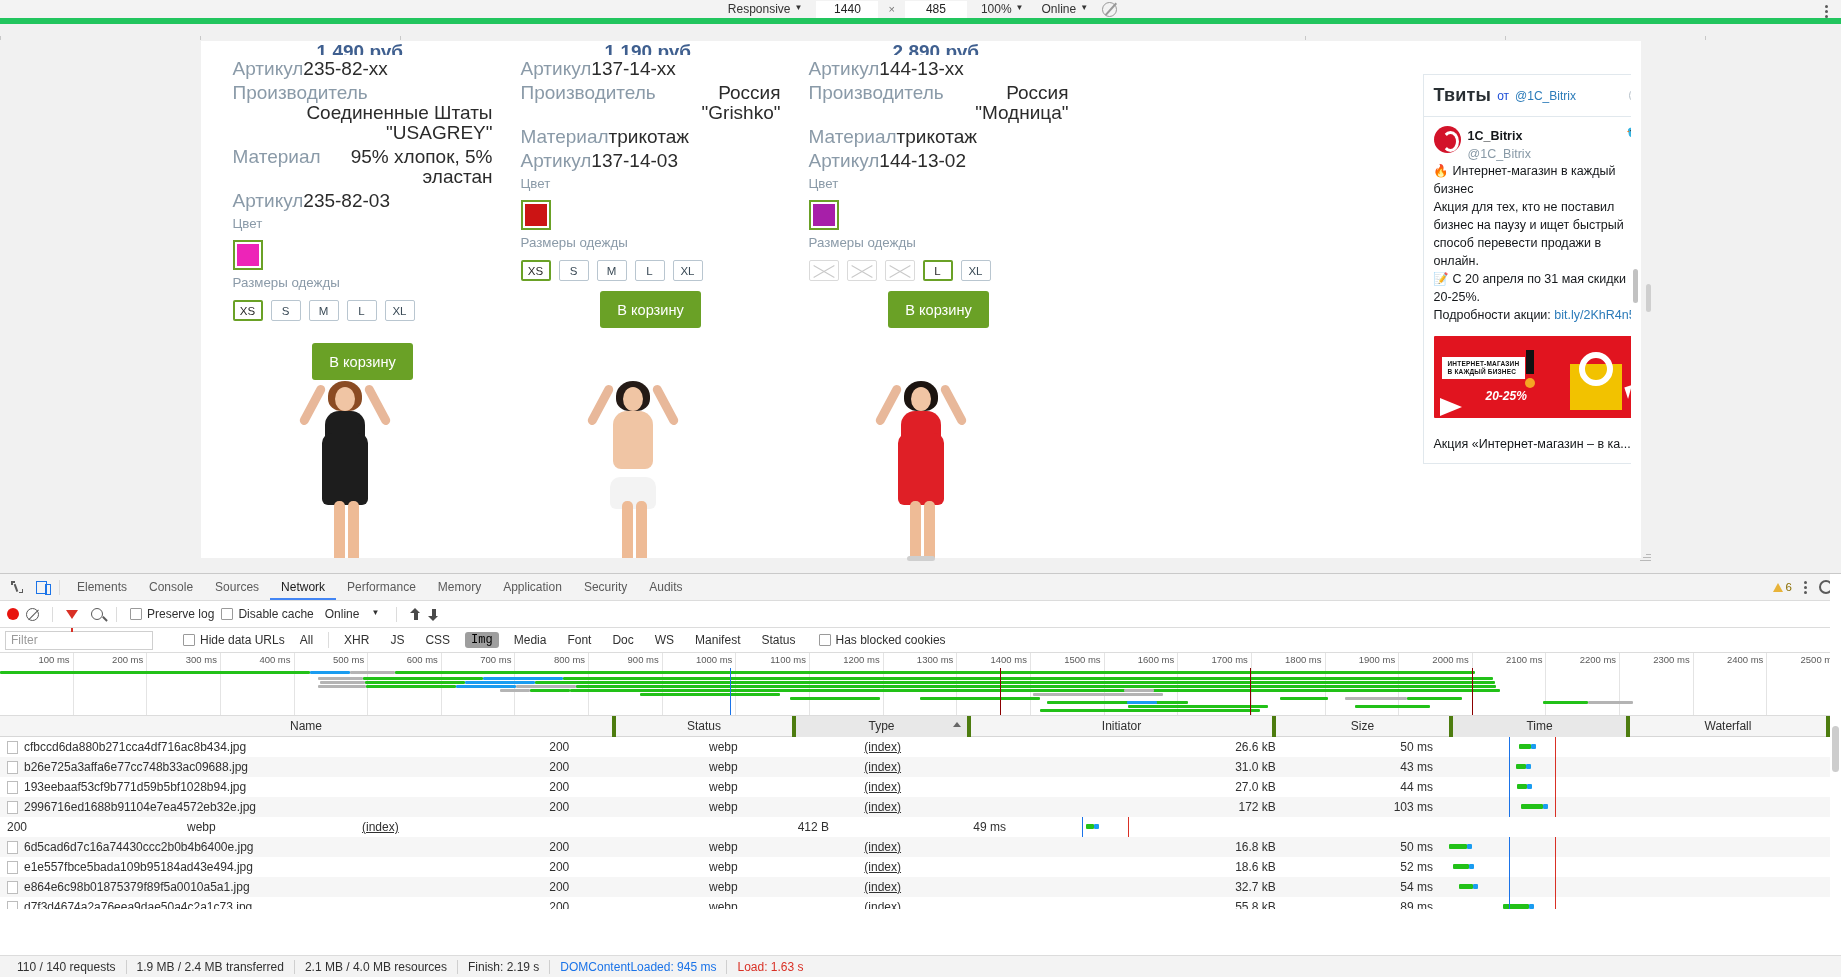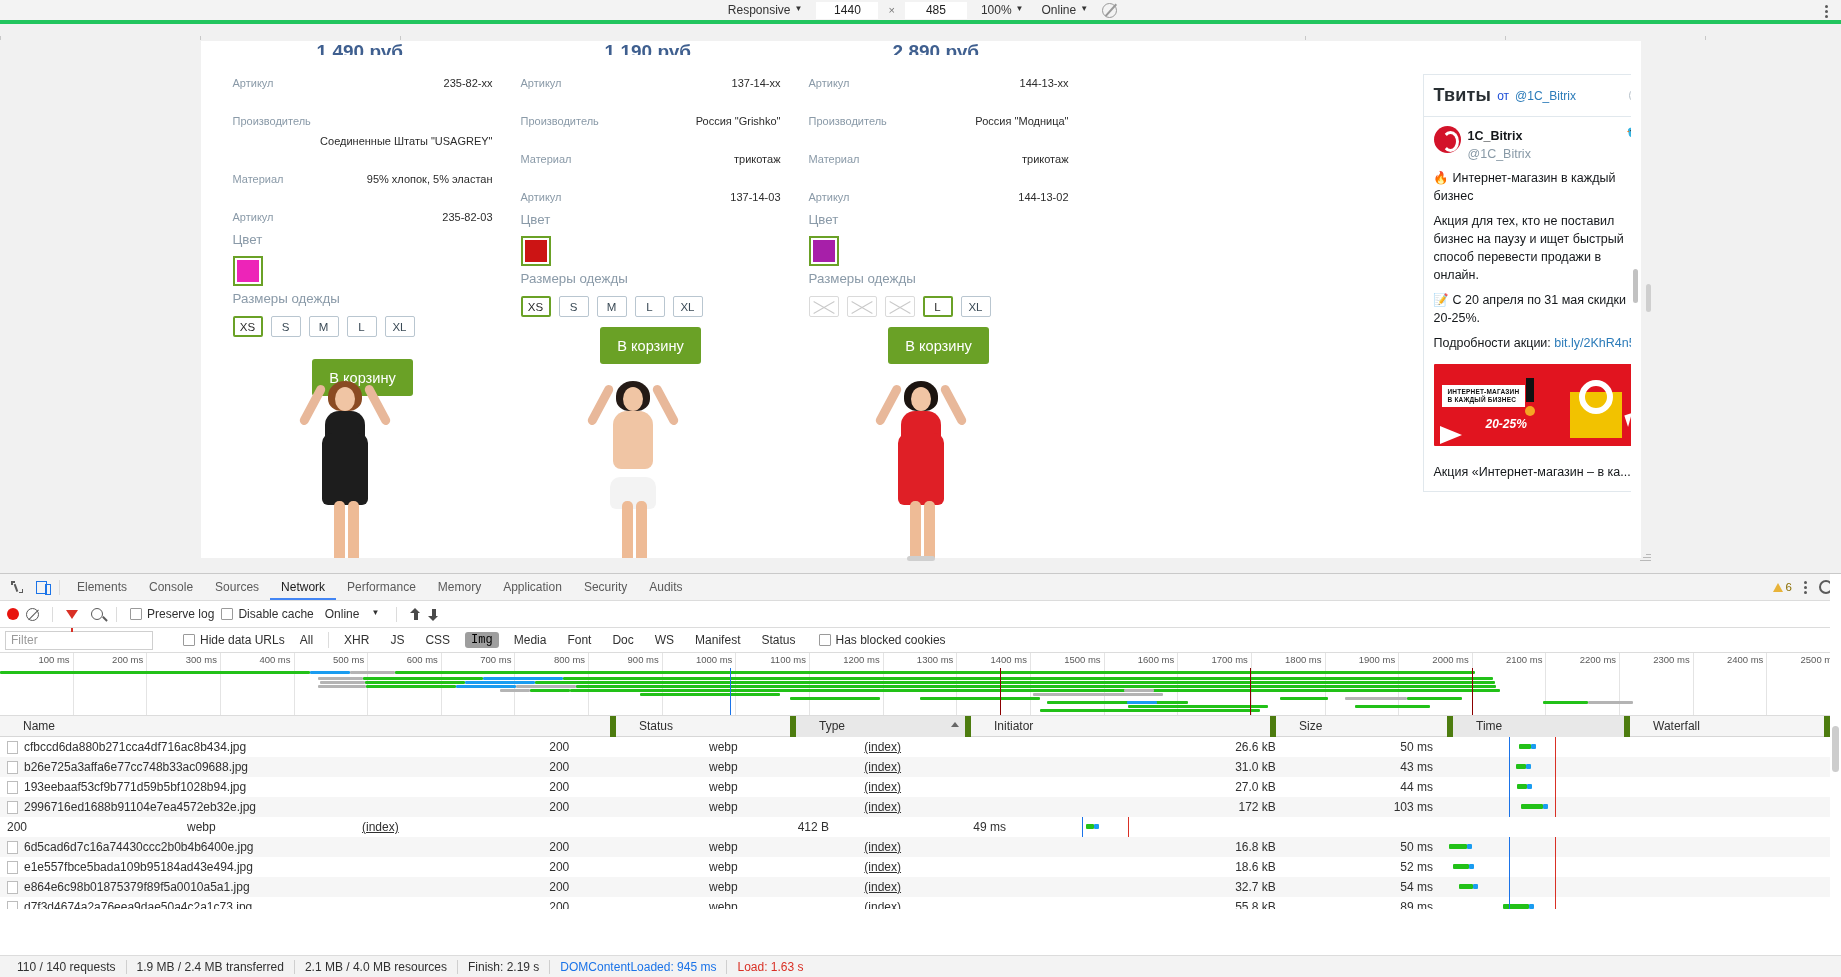--- a/index.html
+++ b/index.html
@@ -7,21 +7,21 @@
   body {
     width:1841px; height:977px;
     font-family:"Liberation Sans", sans-serif;
     background:#f1f1f1;
     overflow:hidden;
     -webkit-font-smoothing:antialiased;
   }
 
   
   .device-toolbar{
-    height:24px; background:#f3f3f3; border-bottom:4px solid #22c55e;
+    height:24px; background:#f3f3f3; border-bottom:6px solid #22c55e;
     display:flex; align-items:center; justify-content:center; gap:10px;
     font-size:12px; color:#333; position:relative;
   }
   .dt-item{display:flex;align-items:center;gap:4px;padding:1px 4px;white-space:nowrap;}
   .dt-input{
     width:62px;height:17px;background:#fff;border:1px solid transparent;
     text-align:center;font-size:12px;line-height:15px;color:#222;
   }
   .caret{font-size:8px;line-height:1;position:relative;top:-1px;}
   .dt-x{color:#777;font-size:11px;}
@@ -76,21 +76,21 @@
   
   .products{
     position:absolute;left:0;top:0;width:1213px;padding:0 18px;
     display:flex;
   }
   .prod{width:288px;padding:0 14px;position:relative;}
   .price-cut{
     height:14px;overflow:hidden;color:#3f5f8f;font-size:19px;font-weight:bold;
     text-align:center;line-height:22px;
   }
-  .spec{display:flex;justify-content:space-between;font-size:11px;line-height:20px;margin-top:18px;}
+  .spec{display:flex;font-size:19px;line-height:20px;margin-top:4px;}
   .spec .k{color:#8a9aa8;white-space:nowrap;}
   .spec .v{color:#2b2b2b;text-align:right;}
   .spec.wrapv{display:block;}
   .spec.wrapv .v{display:block;text-align:right;}
   .lbl{color:#8a9aa8;font-size:13.3px;line-height:20px;margin-top:3px;}
   .swatch{
     width:30px;height:30px;border:2px solid #6aa126;margin-top:6px;padding:2px;
     display:flex;
   }
   .swatch i{display:block;flex:1;}
@@ -146,21 +146,21 @@
   .tw-ava{
     width:27px;height:27px;border-radius:50%;background:#d3132a;flex:none;position:relative;
   }
   .tw-ava::after{
     content:"";position:absolute;left:8px;top:5px;width:11px;height:15px;border:3px solid #fff;
     border-radius:50% 50% 50% 50%;border-left-color:transparent;
   }
   .tw-nm{font-size:12.5px;font-weight:bold;color:#14171a;line-height:14px;}
   .tw-hd{font-size:12.5px;color:#8899a6;line-height:15px;}
   .tw-bird{margin-left:auto;color:#1da1f2;font-size:14px;line-height:14px;}
-  .tw-line{font-size:12.5px;color:#14171a;line-height:18px;margin-top:7px;}
+  .tw-line{font-size:12.5px;color:#14171a;line-height:18px;}
   .tw-link{color:#2b7bb9;}
   .tw-banner{
     margin-top:12px;height:82px;background:#e1141f;position:relative;overflow:hidden;border-radius:1px;
   }
   .bn-tag{position:absolute;left:8px;top:21px;background:#fff;padding:3px 6px;font-size:6.5px;font-weight:bold;color:#111;line-height:8px;letter-spacing:.2px;}
   .bn-ex{position:absolute;left:92px;top:14px;width:8px;height:24px;background:#111;}
   .bn-dot{position:absolute;left:91px;top:42px;width:10px;height:10px;border-radius:50%;background:#f5a623;}
   .bn-pct{position:absolute;left:52px;top:53px;color:#fff;font-size:12px;font-style:italic;font-weight:bold;}
   .bn-bag{position:absolute;right:22px;top:28px;width:52px;height:46px;background:#f2c200;}
   .bn-circ{position:absolute;right:31px;top:16px;width:34px;height:34px;border:6px solid #fff;border-radius:50%;}
@@ -231,21 +231,21 @@
 
   .overview{height:63px;position:relative;background:#fff;border-bottom:1px solid #dcdcdc;overflow:hidden;}
   .ov-tick{position:absolute;top:0;height:63px;border-right:1px solid #e4e4e4;}
   .ov-tick span{position:absolute;right:3px;top:1px;font-size:9.5px;color:#5a5a5a;white-space:nowrap;}
   .ov-bar{position:absolute;height:3px;border-radius:1px;}
   .ov-vline{position:absolute;top:15px;bottom:0;width:1px;}
 
   .grid-head{
     height:21px;display:flex;align-items:center;border-bottom:1px solid #d7d7d7;background:#f5f5f5;font-size:12px;color:#303030;
   }
-  .gh{padding:0 23px;height:21px;line-height:21px;border-right:6px solid #4d7c0f;overflow:hidden;white-space:nowrap;position:relative;}
+  .gh{padding:0 23px;height:21px;line-height:21px;border-right:4px solid #4d7c0f;overflow:hidden;white-space:nowrap;position:relative;text-align:center;}
   .gh.sorted{background:#e8e8e8;}
   .gh .sortarrow{position:absolute;right:6px;top:6px;border-left:4px solid transparent;border-right:4px solid transparent;border-bottom:5px solid #666;}
   .rows{height:172px;overflow:hidden;}
   .row{height:20px;display:flex;align-items:center;font-size:12px;color:#303030;}
   .row:nth-child(odd){background:#fff;}
   .row:nth-child(even){background:#f6f6f6;}
   .cell{padding:0 7px;height:20px;line-height:20px;overflow:hidden;white-space:nowrap;border-right:1px solid transparent;}
   .cell.name{display:flex;align-items:center;gap:6px;}
   .thumb-ic{width:11px;height:13px;border:1px solid #bdbdbd;background:#fff;flex:none;}
   .cell.num{text-align:right;}

